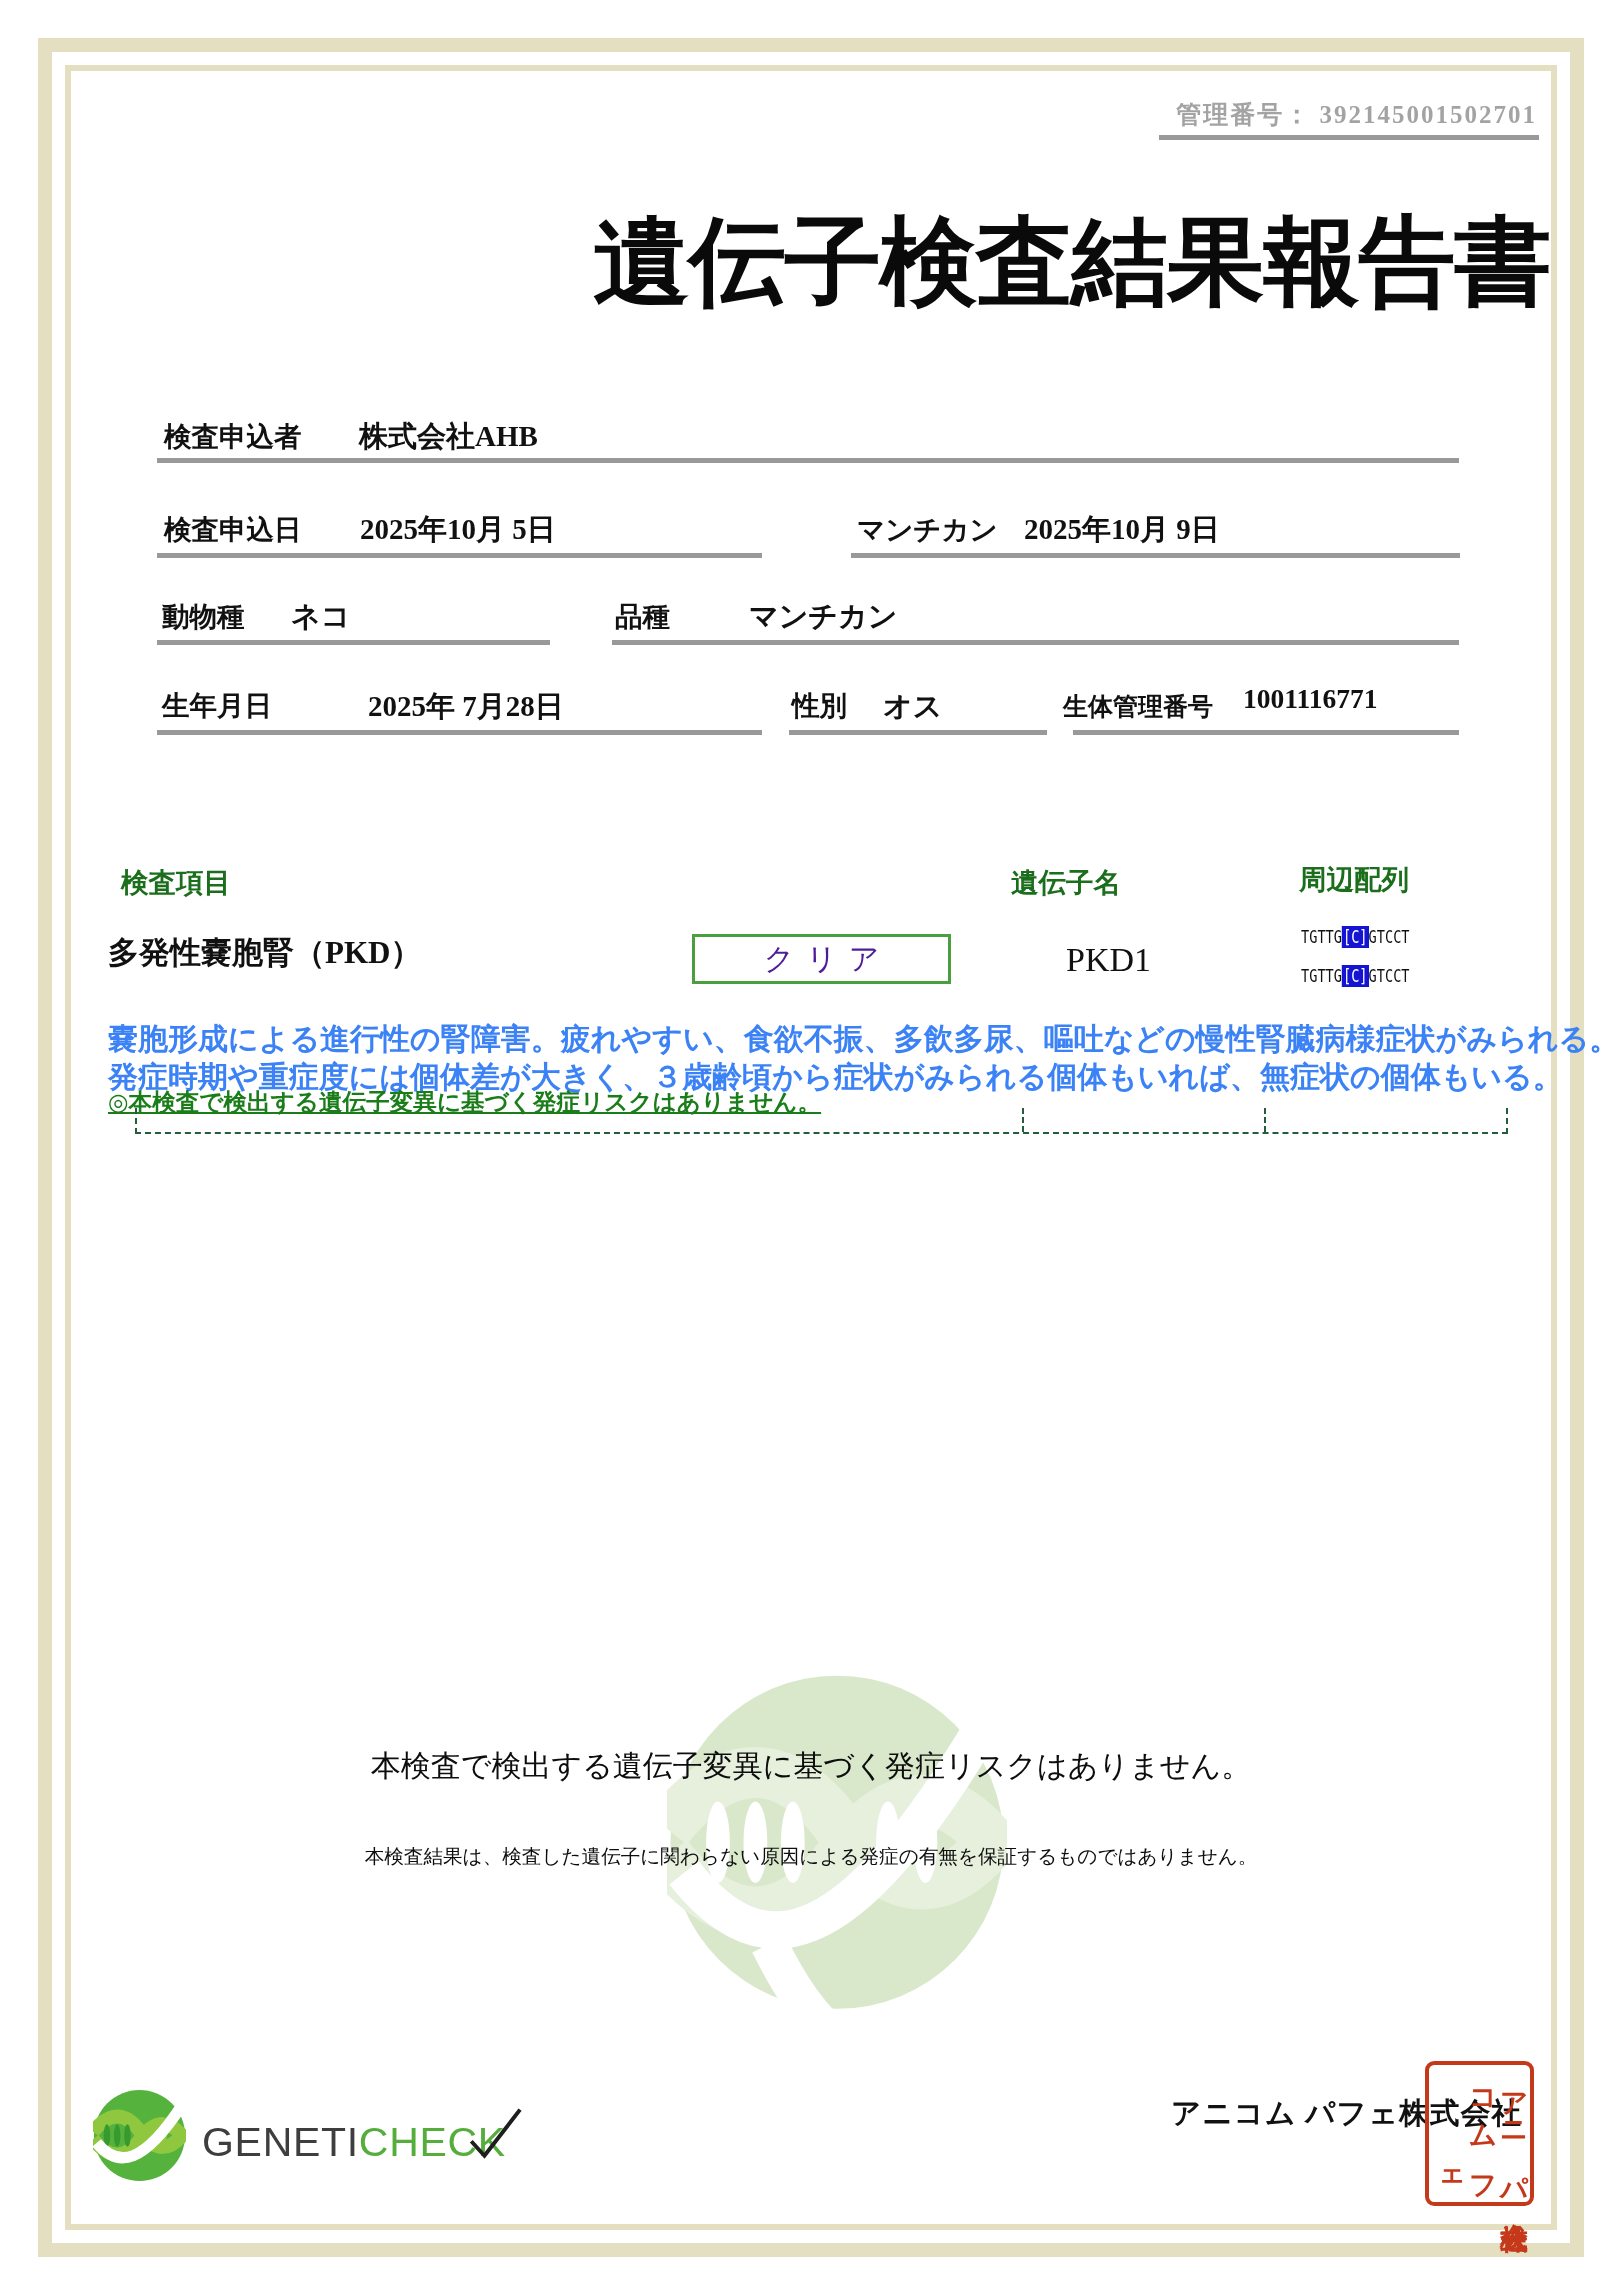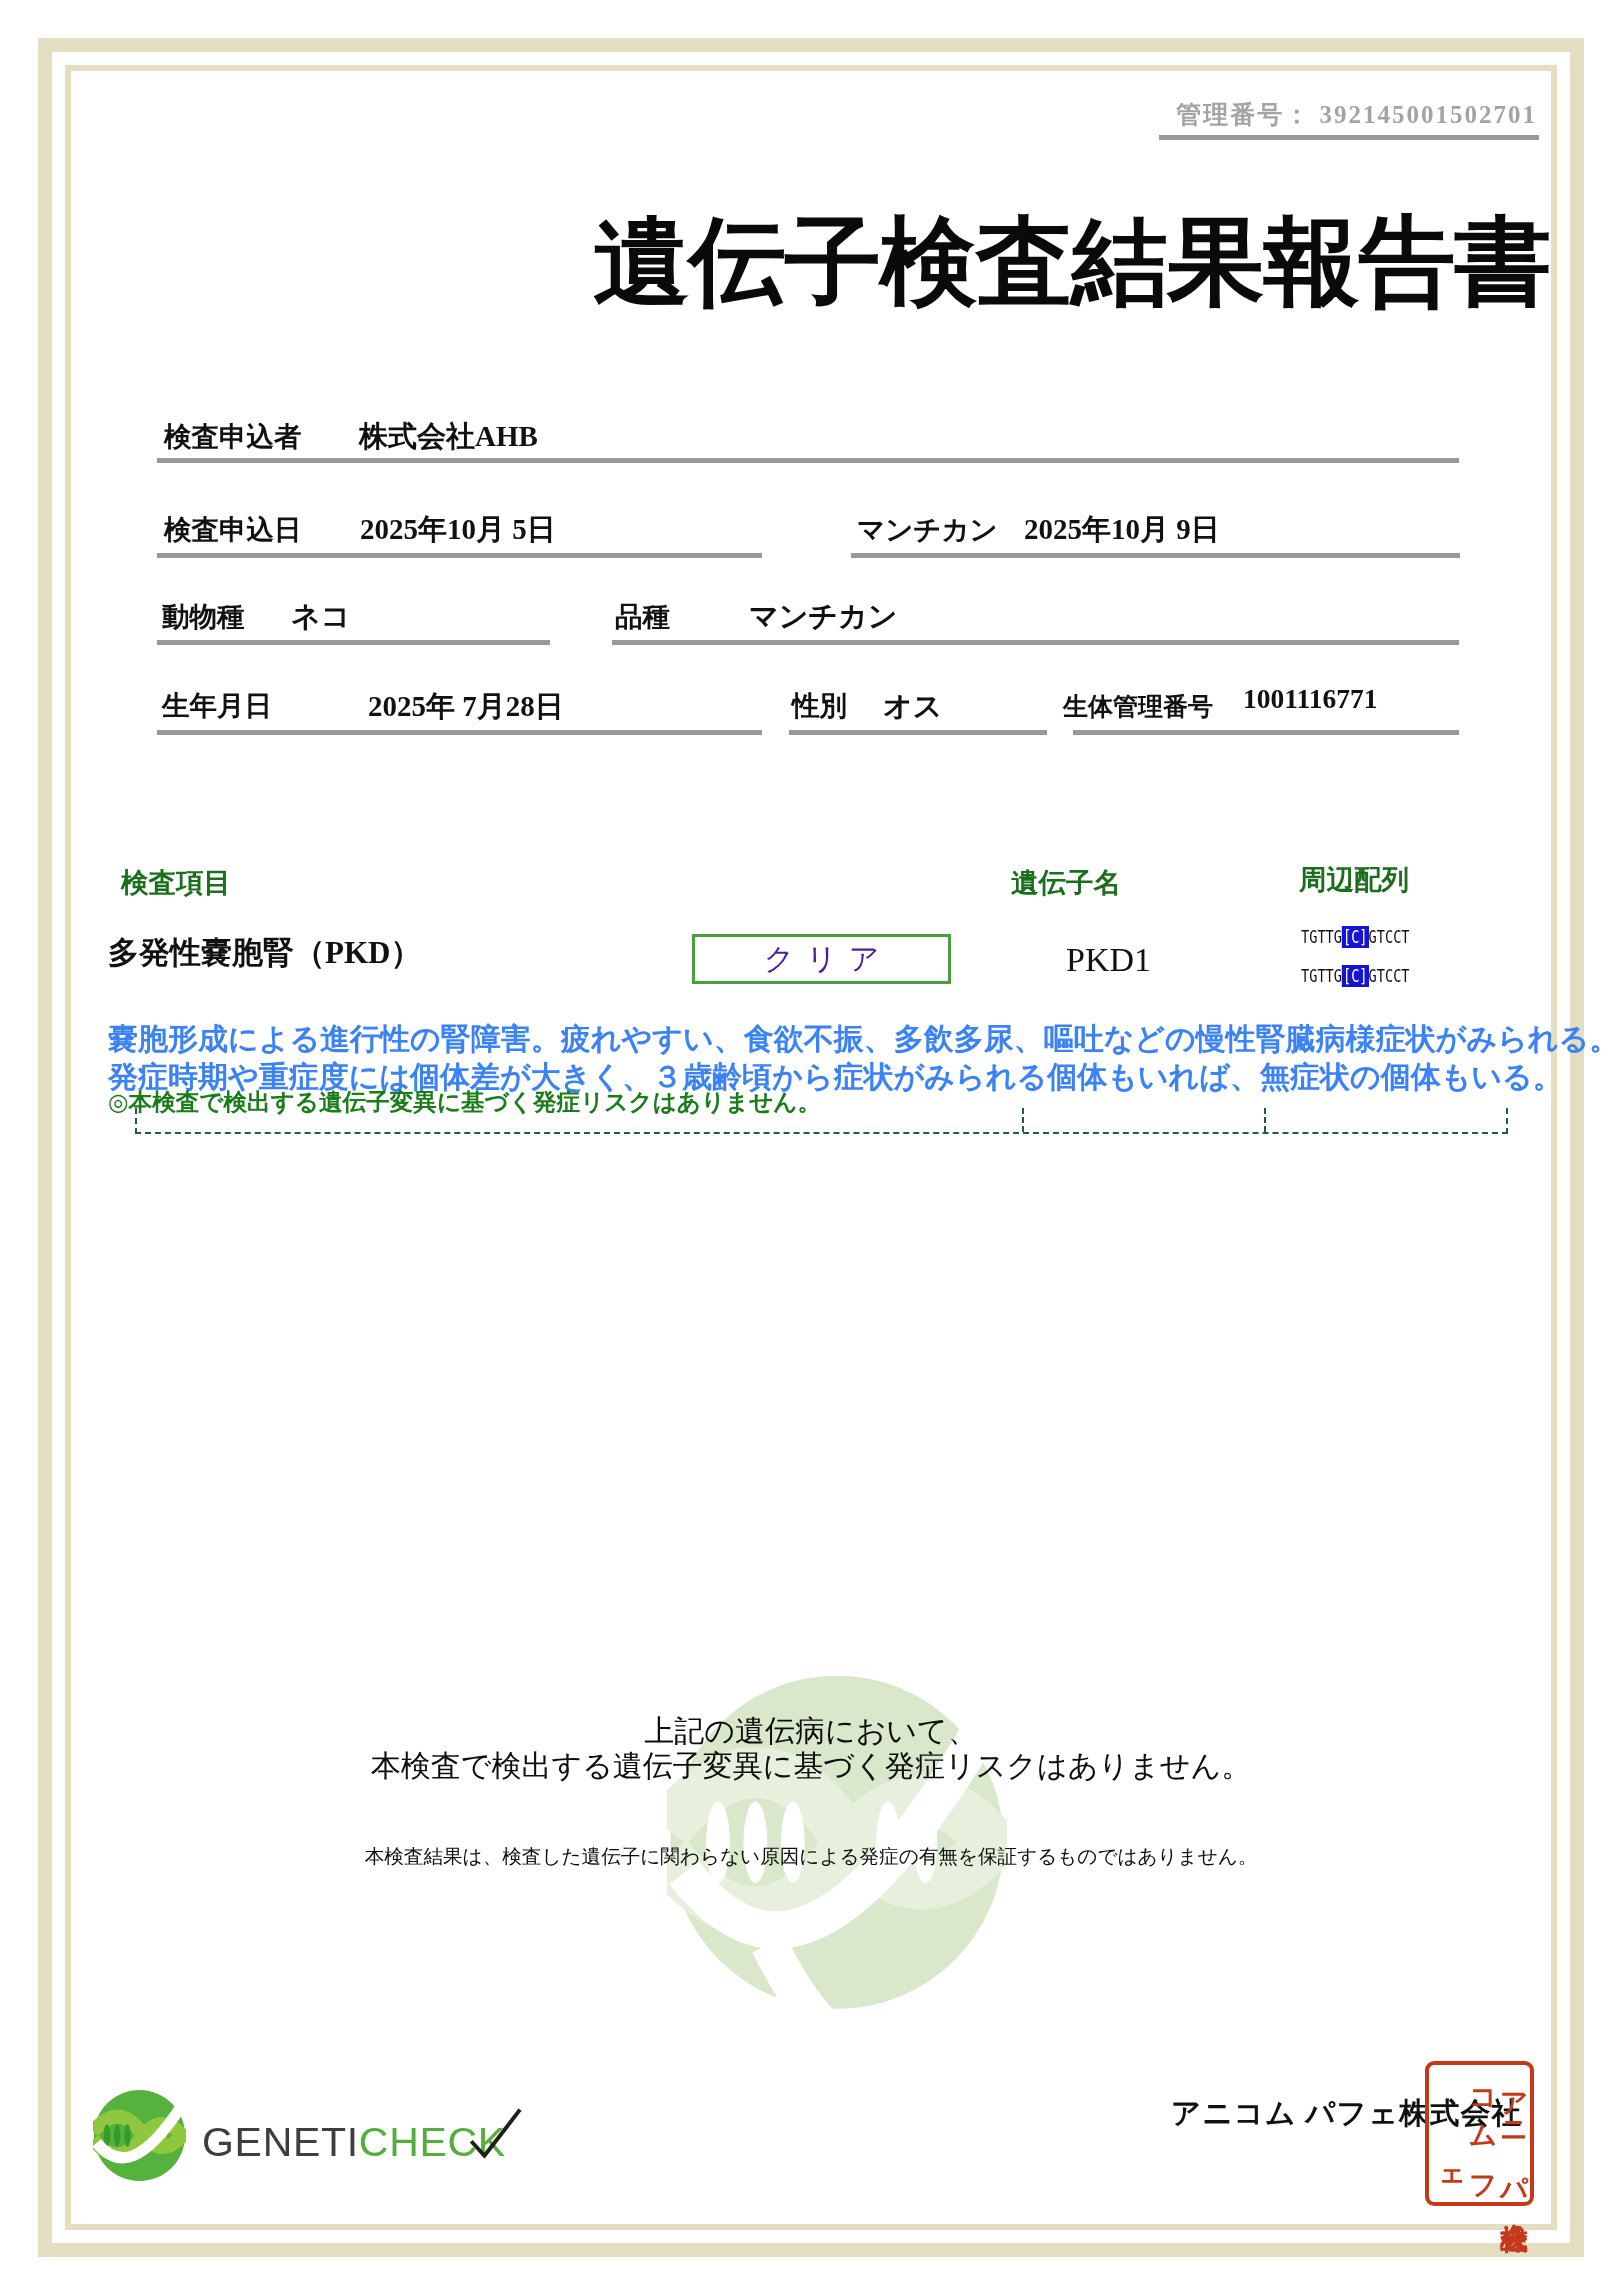--- a/index.html
+++ b/index.html
@@ -111,28 +111,27 @@
 
   <div class="abs seq mono z1" style="left:1301px;top:927px;">
     <span>TGTTG</span><span class="var">[C]</span><span>GTCCT</span>
   </div>
   <div class="abs seq mono z1" style="left:1301px;top:966px;">
     <span>TGTTG</span><span class="var">[C]</span><span>GTCCT</span>
   </div>
 
   <div class="abs desc z1" style="left:108px;top:1019px;">嚢胞形成による進行性の腎障害。疲れやすい、食欲不振、多飲多尿、嘔吐などの慢性腎臓病様症状がみられる。</div>
   <div class="abs desc z1" style="left:108px;top:1057px;">発症時期や重症度には個体差が大きく、３歳齢頃から症状がみられる個体もいれば、無症状の個体もいる。</div>
-  <div class="abs risk z1" style="left:108px;top:1086px;">◎本検査で検出する遺伝子変異に基づく発症リスクはありません。</div>
+  <div class="abs risk z1" style="left:108px;top:1086px;text-decoration:underline;">◎本検査で検出する遺伝子変異に基づく発症リスクはありません。</div>
 
   <div class="abs dtable z1">
     <div class="dvert" style="left:885px;"></div>
     <div class="dvert" style="left:1127px;"></div>
   </div>
 
-  <div class="abs center-line sans sum1 z1" style="top:1711px;">上記の遺伝病において、</div>
   <div class="abs center-line sans sum1 z1" style="top:1746px;">本検査で検出する遺伝子変異に基づく発症リスクはありません。</div>
   <div class="abs center-line sans note z1" style="top:1843px;">本検査結果は、検査した遺伝子に関わらない原因による発症の有無を保証するものではありません。</div>
 
   <svg class="abs z1" style="left:93px;top:2089px;width:93px;height:93px;" viewBox="0 0 200 200">
     <circle cx="100" cy="100" r="98" fill="#55b23c"></circle>
     <path d="M0,92 C35,48 70,48 102,92 C134,136 168,136 200,88" stroke="#8fc73f" stroke-width="30" fill="none"></path>
     <path d="M0,108 C35,152 70,152 102,108 C134,64 168,64 200,112" stroke="#8fc73f" stroke-width="30" fill="none"></path>
     <ellipse cx="30" cy="100" rx="7" ry="24" fill="#379a2e"></ellipse>
     <ellipse cx="52" cy="100" rx="7" ry="24" fill="#379a2e"></ellipse>
     <ellipse cx="74" cy="100" rx="7" ry="24" fill="#379a2e"></ellipse>

